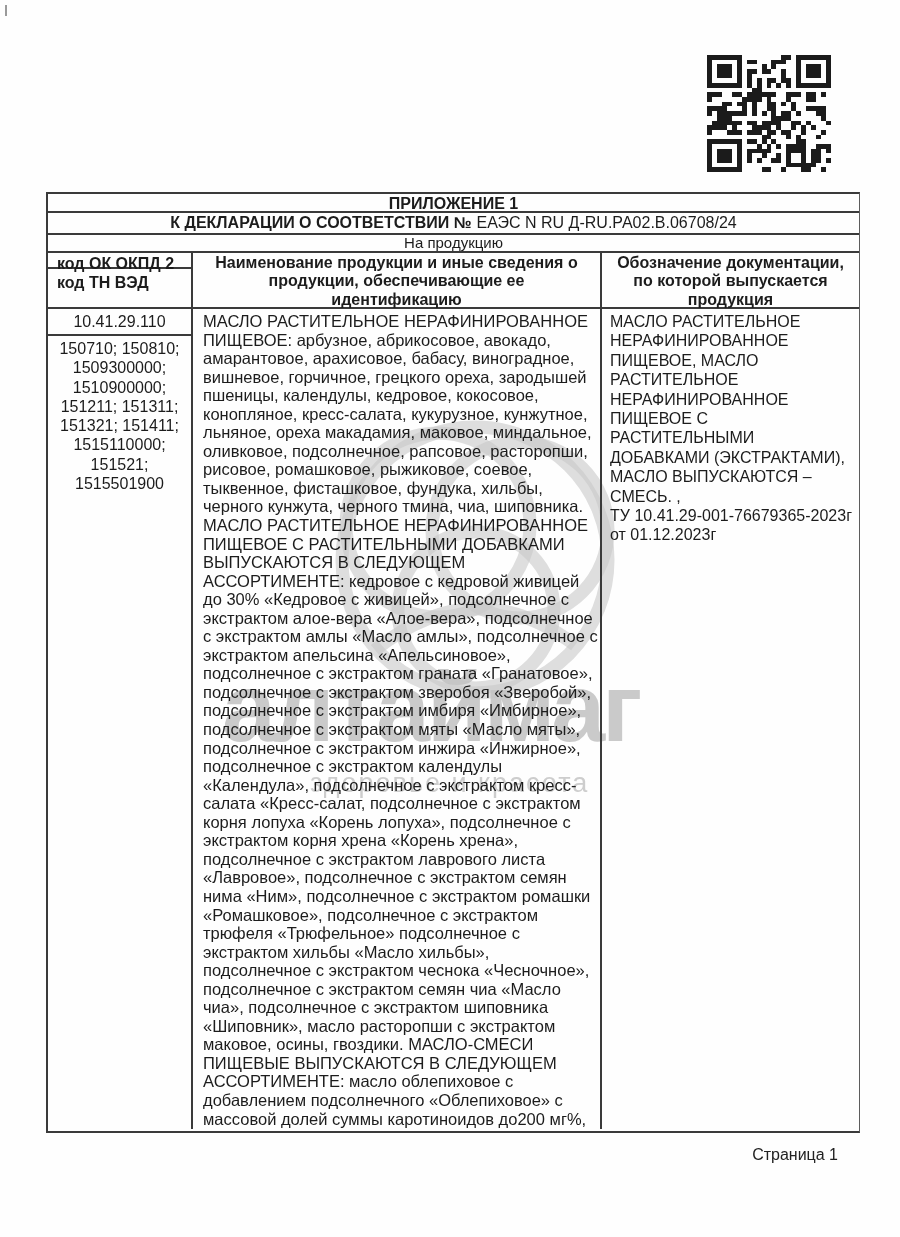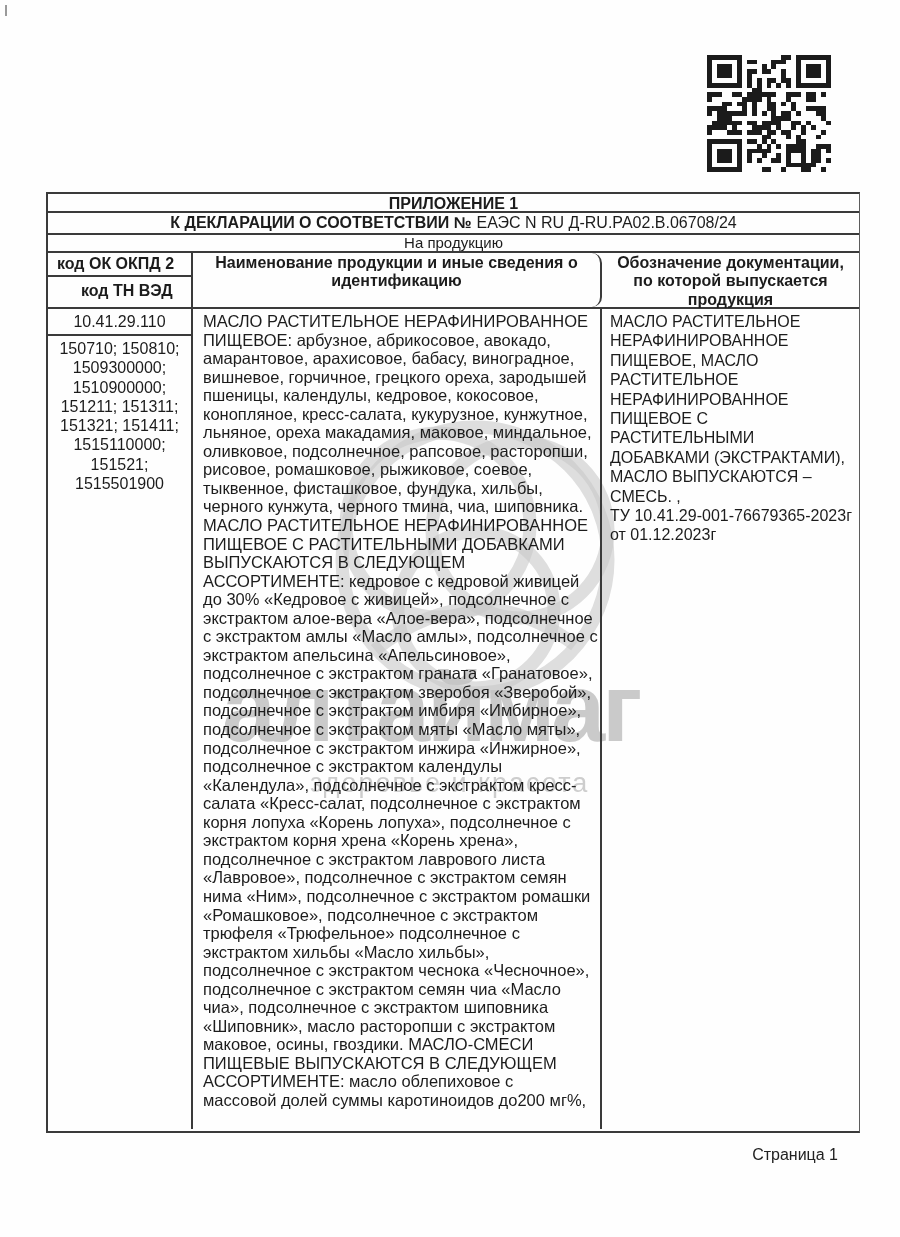--- a/index.html
+++ b/index.html
@@ -43,23 +43,23 @@
     z-index:2;
   }
   .row { width:100%; border-bottom:2px solid #3a3a3a; text-align:center; overflow:hidden; white-space:nowrap; }
   .row.title { height:19px; line-height:19px; font-size:16px; font-weight:bold; }
   .row.decl  { height:22px; line-height:20px; font-size:16px; }
   .row.decl .b { font-weight:bold; margin-right:5px; }
   .row.sub   { height:18px; line-height:16px; font-size:15px; }
 
   .hdr { display:flex; width:100%; height:56px; border-bottom:2px solid #3a3a3a; font-weight:bold; }
   .c1h { width:145px; border-right:2px solid #3a3a3a; font-size:16px; }
-  .c1h-top { height:24px; border-bottom:2px solid #3a3a3a; padding:2px 12px 0 9px; text-align:left; white-space:nowrap; }
-  .c1h-bot { padding:5px 0 0 9px; text-align:left; white-space:nowrap;margin-left:24px; }
-  .c2h { width:409px; border-right:2px solid #3a3a3a;border-radius:10px; }
+  .c1h-top { height:16px; border-bottom:2px solid #3a3a3a; padding:2px 12px 0 9px; text-align:left; white-space:nowrap; }
+  .c1h-bot { padding:5px 0 0 9px; text-align:left; white-space:nowrap; }
+  .c2h { width:409px; border-right:2px solid #3a3a3a; }
   .c3h { flex:1; }
   .c2h, .c3h { font-size:16px; line-height:18.4px; text-align:center; padding-top:1px; }
 
   .tbody { display:flex; width:100%; height:820px; }
   .c1 { width:145px; border-right:2px solid #3a3a3a; text-align:center; font-size:16px; }
   .okpd { height:27px; border-bottom:2px solid #3a3a3a; padding-top:4px; }
   .tnved { padding-top:3px; line-height:19.3px; }
   .c2 { width:409px; border-right:2px solid #3a3a3a; padding:3px 4px 0 10px;
         font-size:16.5px; line-height:18.55px; overflow:hidden; }
   .c3 { flex:1; padding:3px 2px 0 8px; font-size:16px; line-height:19.4px; overflow:hidden; }
@@ -407,20 +407,21 @@
 
     <div class="row sub">На продукцию</div>
 
     <div class="hdr">
       <div class="c1h">
         <div class="c1h-top">код ОК ОКПД 2</div>
         <div class="c1h-bot">код ТН ВЭД</div>
       </div>
       <div class="c2h">
           <div class="tline">Наименование продукции и иные сведения о</div>
+          <div class="tline">продукции, обеспечивающие ее</div>
           <div class="tline">идентификацию</div>
         </div>
       <div class="c3h">
           <div class="tline">Обозначение документации,</div>
           <div class="tline">по которой выпускается</div>
           <div class="tline">продукция</div>
         </div>
     </div>
 
     <div class="tbody">
@@ -473,20 +474,21 @@
           <div class="tline">«Ромашковое», подсолнечное с экстрактом</div>
           <div class="tline">трюфеля «Трюфельное» подсолнечное с</div>
           <div class="tline">экстрактом хильбы «Масло хильбы»,</div>
           <div class="tline">подсолнечное с экстрактом чеснока «Чесночное»,</div>
           <div class="tline">подсолнечное с экстрактом семян чиа «Масло</div>
           <div class="tline">чиа», подсолнечное с экстрактом шиповника</div>
           <div class="tline">«Шиповник», масло расторопши с экстрактом</div>
           <div class="tline">маковое, осины, гвоздики. МАСЛО-СМЕСИ</div>
           <div class="tline">ПИЩЕВЫЕ ВЫПУСКАЮТСЯ В СЛЕДУЮЩЕМ</div>
           <div class="tline">АССОРТИМЕНТЕ: масло облепиховое с</div>
+          <div class="tline">добавлением подсолнечного «Облепиховое» с</div>
           <div class="tline">массовой долей суммы каротиноидов до200 мг%,</div>
         </div>
       <div class="c3">
           <div class="tline">МАСЛО РАСТИТЕЛЬНОЕ</div>
           <div class="tline">НЕРАФИНИРОВАННОЕ</div>
           <div class="tline">ПИЩЕВОЕ, МАСЛО</div>
           <div class="tline">РАСТИТЕЛЬНОЕ</div>
           <div class="tline">НЕРАФИНИРОВАННОЕ</div>
           <div class="tline">ПИЩЕВОЕ С</div>
           <div class="tline">РАСТИТЕЛЬНЫМИ</div>

